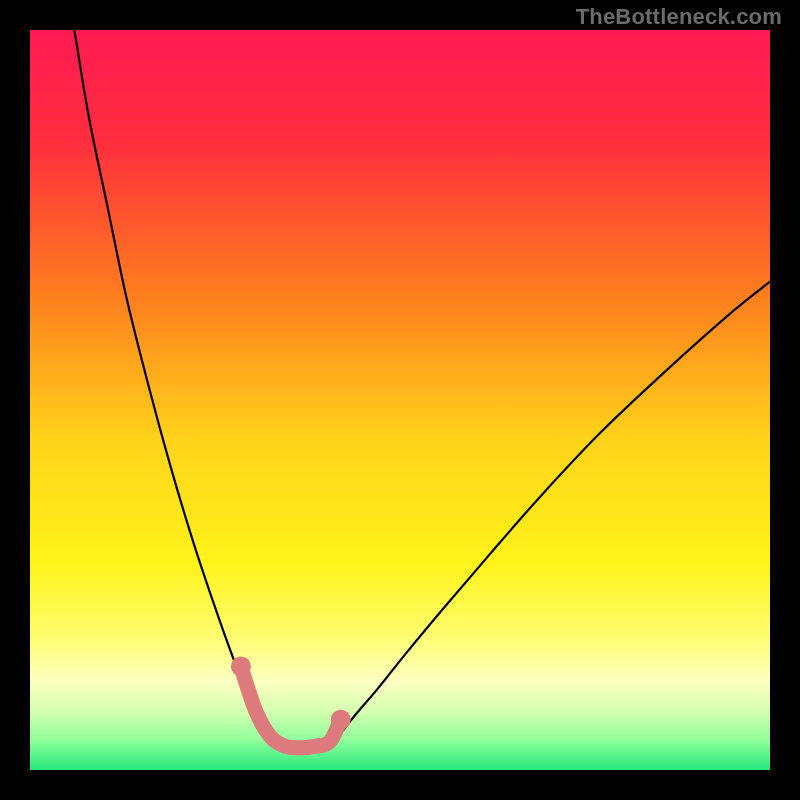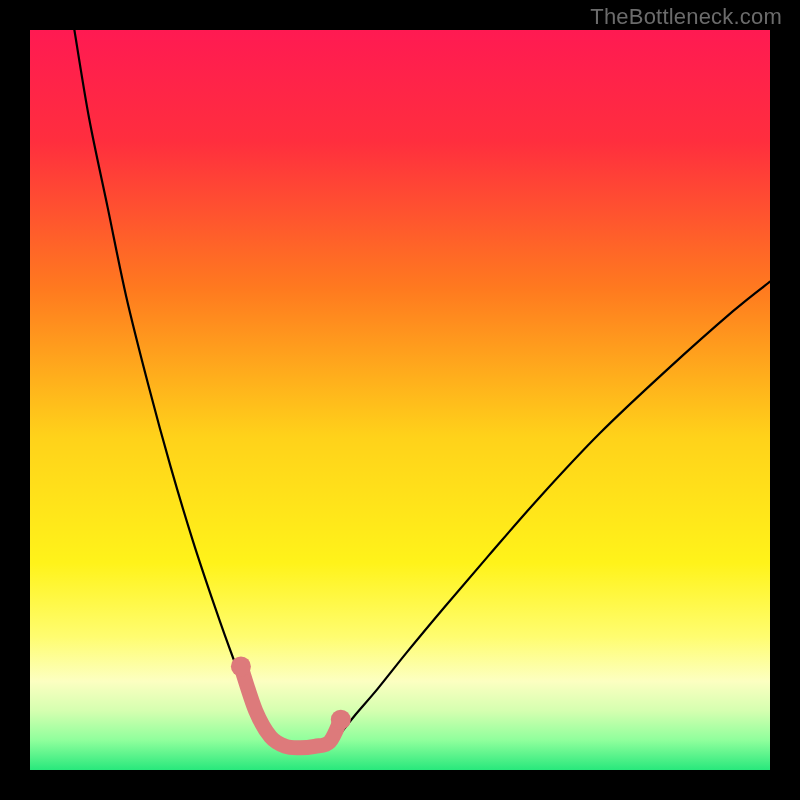--- a/index.html
+++ b/index.html
@@ -26,21 +26,21 @@
     width: 740px;
     height: 740px;
     overflow: hidden;
   }
   .watermark {
     position: absolute;
     top: 4px;
     right: 18px;
     color: #6b6b6b;
     font-size: 22px;
-    font-weight: 400;
+    font-weight: 700;
     letter-spacing: 0.2px;
     user-select: none;
   }
   svg {
     display: block;
   }
 </style>
 </head>
 <body>
 

